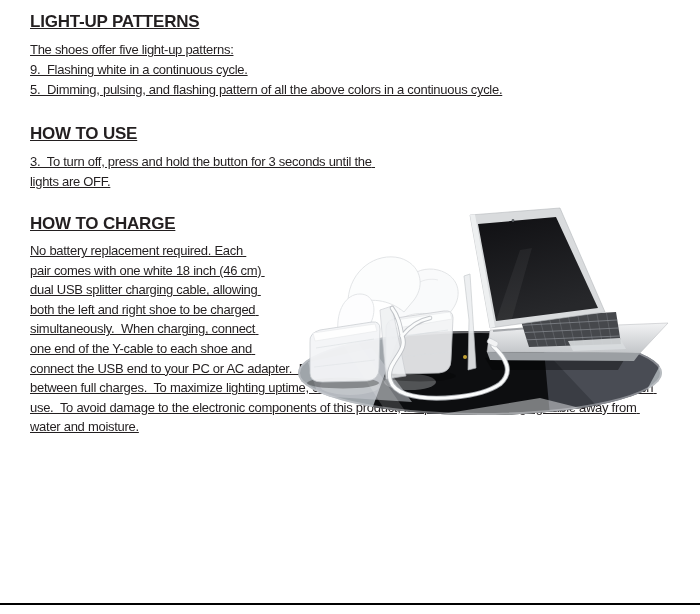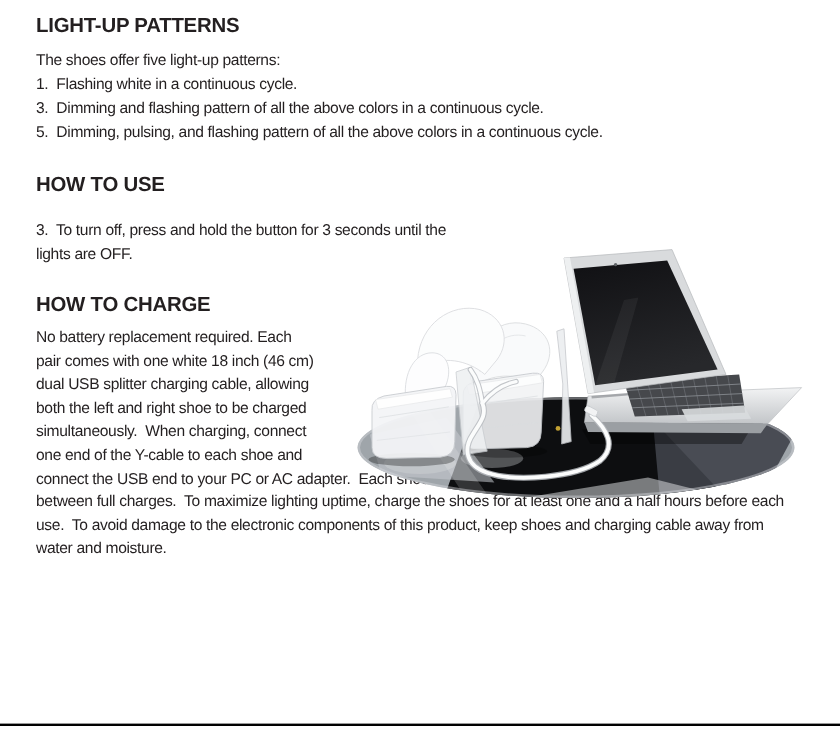--- a/index.html
+++ b/index.html
@@ -4,31 +4,31 @@
 <style>
   html, body { margin: 0; padding: 0; }
   body {
     width: 700px; height: 614px;
     background: #ffffff;
     color: #231f20;
     font-family: "Liberation Sans", sans-serif;
     position: relative;
     overflow: hidden;
   }
-  .page { padding: 12px 46px 0 30px; }
+  .page { padding: 12px 46px 0 30px; text-decoration: underline; }
   h2 {
     font-size: 17px; font-weight: bold;
     margin: 0; line-height: 20px; letter-spacing: -0.2px;
   }
   p {
     margin: 0; font-size: 13px; line-height: 20px;
     letter-spacing: -0.28px; white-space: pre-wrap;
   }
   #patterns-heading { margin-bottom: 8px; }
-  #use-heading { margin-top: 24px; margin-bottom: 18px; }
+  #use-heading { margin-top: 24px; margin-bottom: 8px; }
   #charge-heading { margin-top: 22px; margin-bottom: 7px; }
   .charge-text { line-height: 19.6px; }
   .use-body { position: relative; }
   .float-spacer {
     float: right; width: 390px; height: 200px;
     shape-outside: polygon(108px 0px, 390px 0px, 390px 200px, 2px 200px, 2px 100px, 36px 100px, 36px 40px, 108px 40px);
   }
   .photo {
     position: absolute; left: 280px; top: 190px;
     width: 420px; height: 230px; pointer-events: none;
@@ -38,22 +38,21 @@
     width: 700px; height: 2px; background: #000000;
   }
 </style>
 </head>
 <body>
 
 <div class="page">
 
   <h2 id="patterns-heading">LIGHT-UP PATTERNS</h2>
   <p>The shoes offer five light-up patterns:</p>
-  <p>1.  Flashing white in a continuous cycle.</p>
-  <p>3.  Dimming and flashing pattern of all the above colors in a continuous cycle.</p>
+  <p>9.  Flashing white in a continuous cycle.</p>
   <p>5.  Dimming, pulsing, and flashing pattern of all the above colors in a continuous cycle.</p>
 
   <h2 id="use-heading">HOW TO USE</h2>
   <div class="use-body">
     <div class="float-spacer"></div>
     <p>3.  To turn off, press and hold the button for 3 seconds until the lights are OFF.</p>
   </div>
 
   <h2 id="charge-heading">HOW TO CHARGE</h2>
   <p class="charge-text">No battery replacement required. Each pair comes with one white 18 inch (46 cm) dual USB splitter charging cable, allowing both the left and right shoe to be charged simultaneously.  When charging, connect one end of the Y-cable to each shoe and connect the USB end to your PC or AC adapter.  Each shoe can stay continuously lit for up to 4 to 5 hours between full charges.  To maximize lighting uptime, charge the shoes for at least one and a half hours before each use.  To avoid damage to the electronic components of this product, keep shoes and charging cable away from water and moisture.</p>

